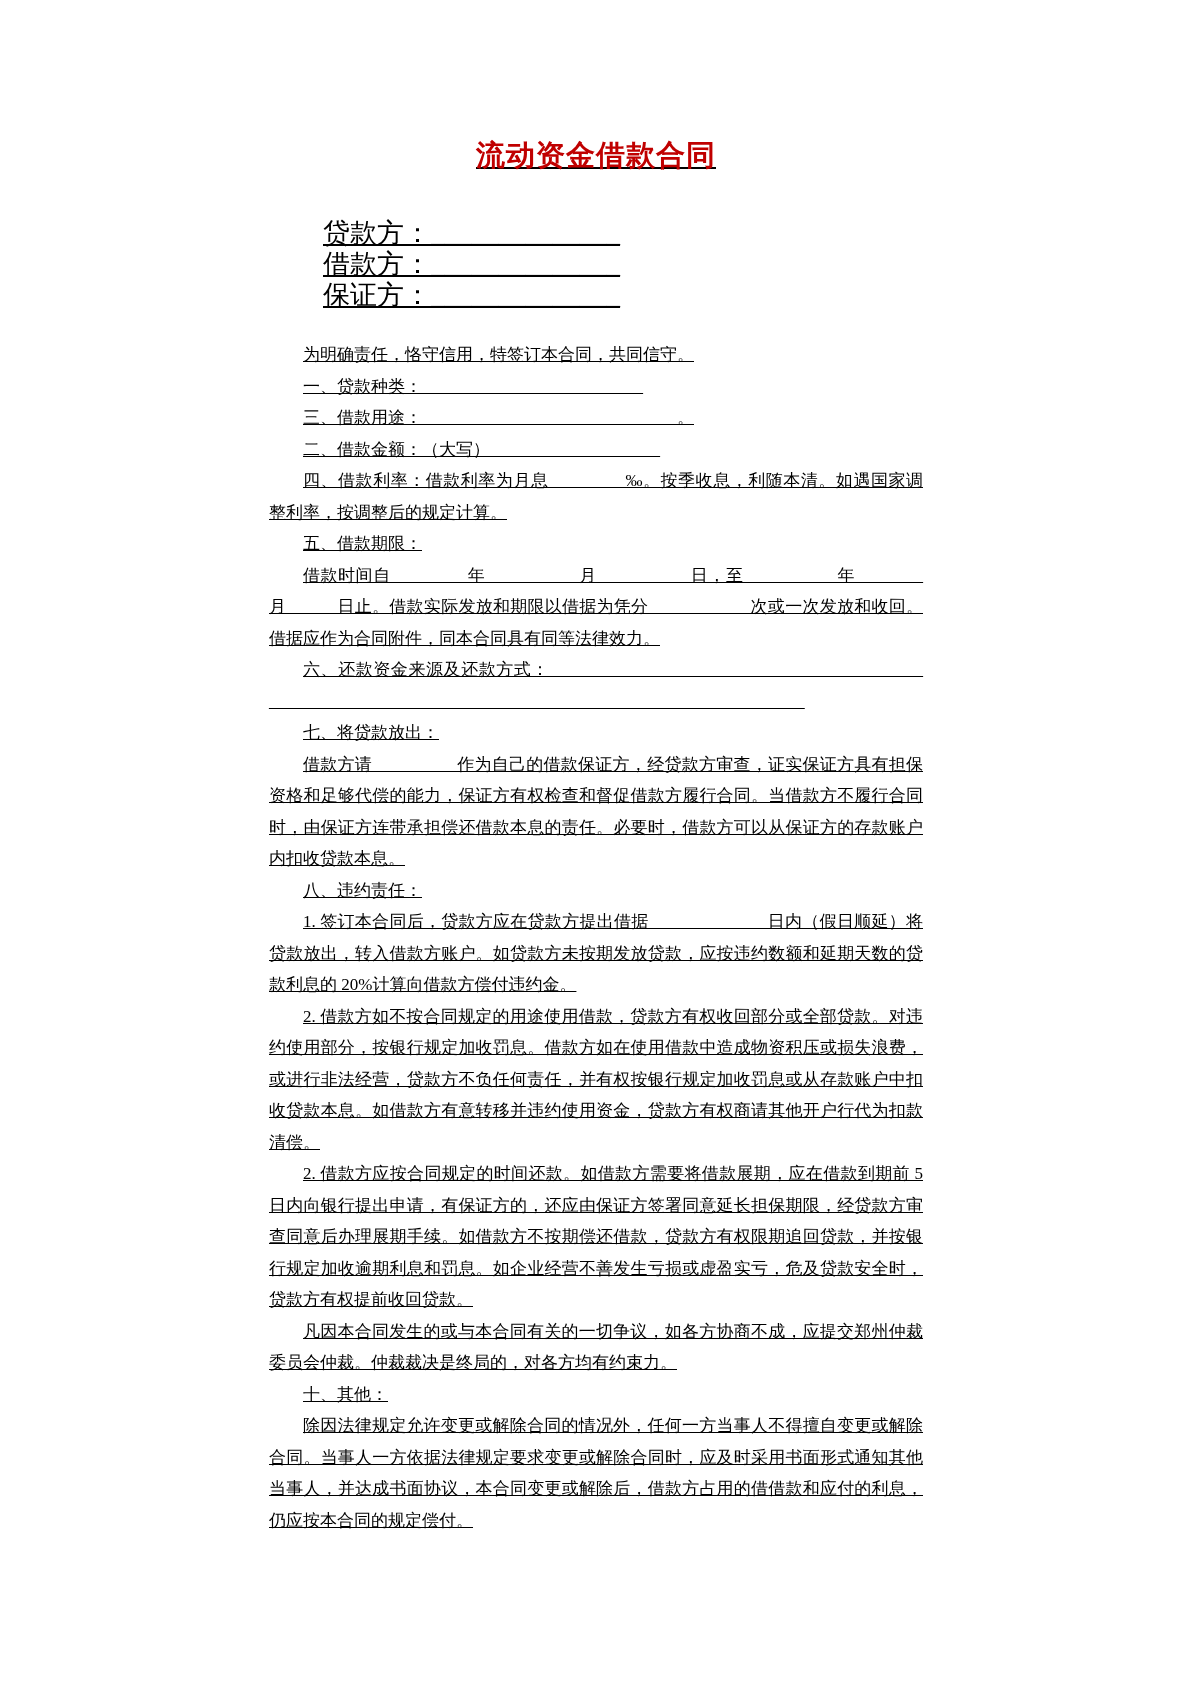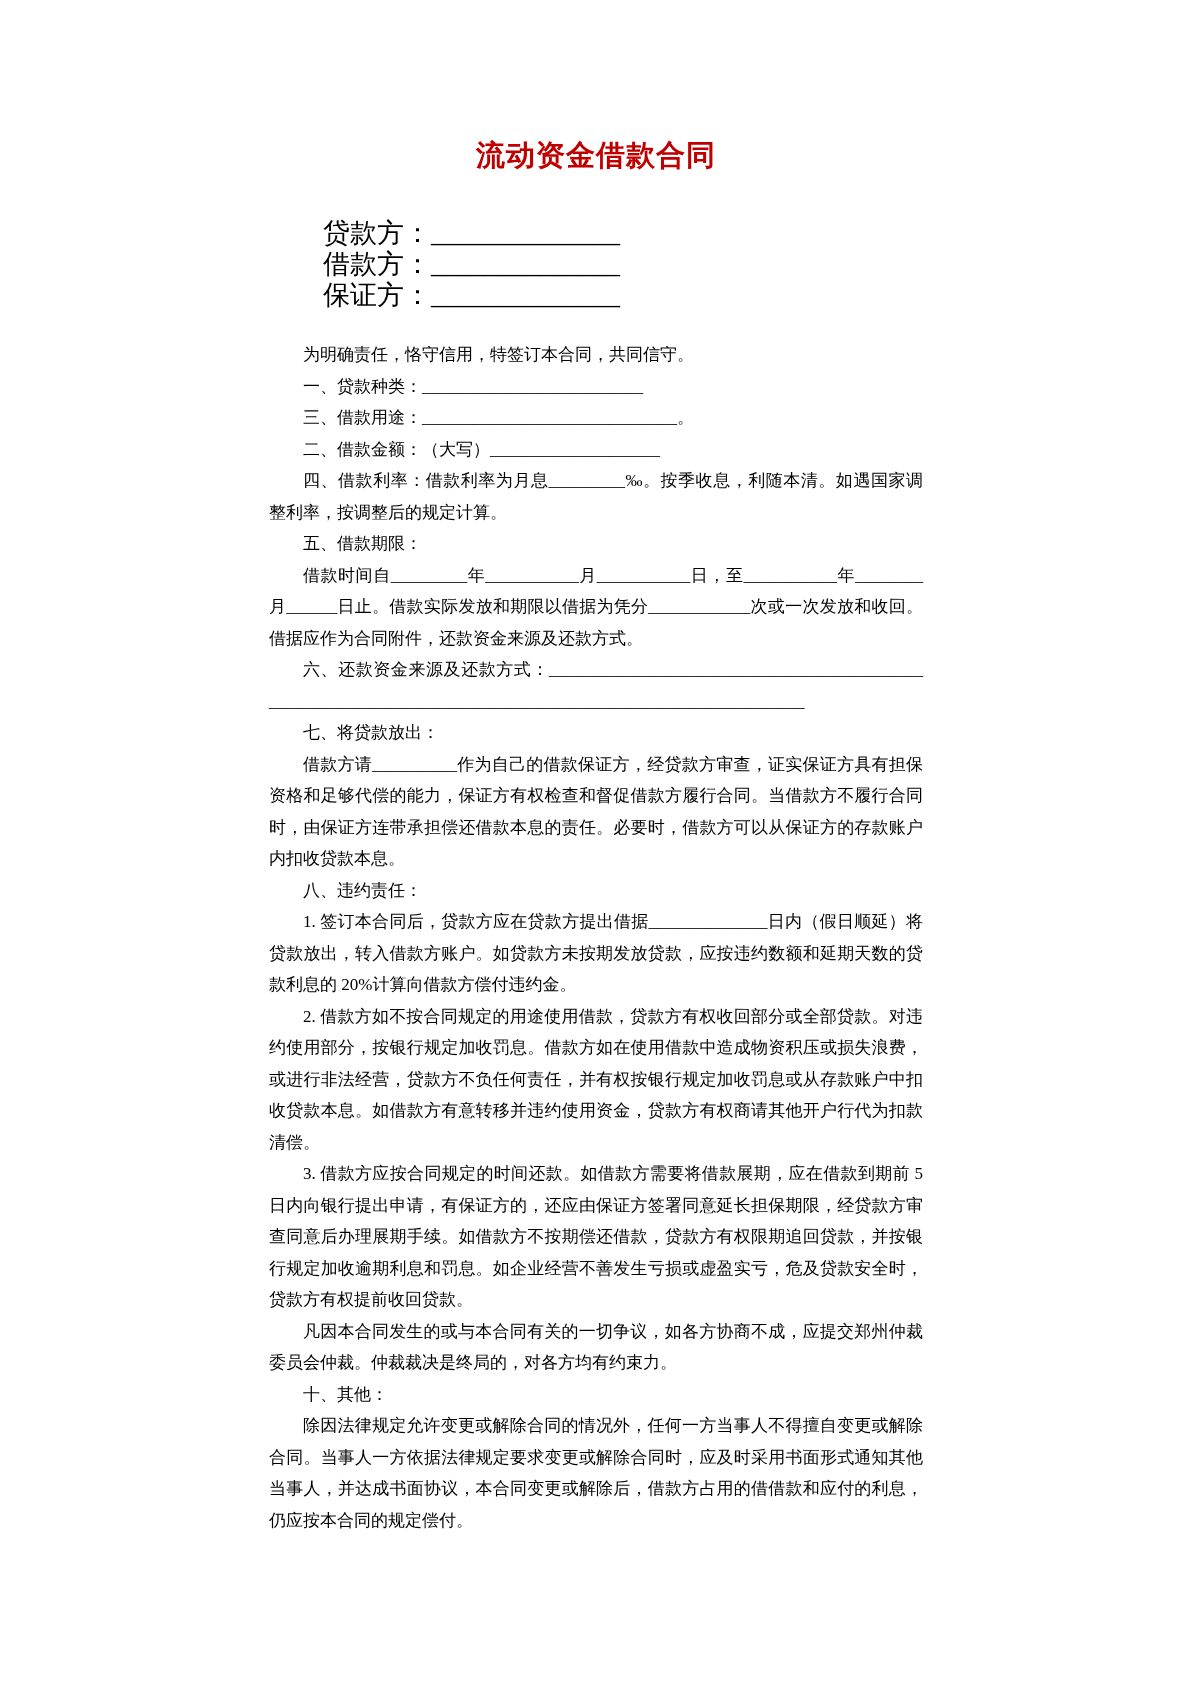--- a/index.html
+++ b/index.html
@@ -11,20 +11,21 @@
     position: relative;
     width: 956px;
     height: 1683px;
     margin: 0 auto;
     background: var(--page-bg, #ffffff);
     box-sizing: border-box;
     padding: 136px 150px 16px 152px;
     font-family: "Liberation Serif", "DejaVu Serif", serif;
     color: var(--body-color, #000000);
     overflow: hidden;
+    text-decoration: underline;
   }
   .doc-title {
     margin: 0 0 44px 0;
     text-align: center;
     font-size: 29px;
     line-height: 38px;
     font-weight: bold;
     color: var(--title-color, #c00000);
     letter-spacing: 1px;
   }
@@ -70,35 +71,35 @@
       <p>一、贷款种类：__________________________</p>
 
       <p>三、借款用途：______________________________。</p>
 
       <p>二、借款金额：（大写）____________________</p>
 
       <p>四、借款利率：借款利率为月息_________‰。按季收息，利随本清。如遇国家调整利率，按调整后的规定计算。</p>
 
       <p>五、借款期限：</p>
 
-      <p>借款时间自_________年___________月___________日，至___________年________月______日止。借款实际发放和期限以借据为凭分____________次或一次发放和收回。借据应作为合同附件，还款资金来源及还款方式。</p>
+      <p>借款时间自_________年___________月___________日，至___________年________月______日止。借款实际发放和期限以借据为凭分____________次或一次发放和收回。借据应作为合同附件，同本合同具有同等法律效力。</p>
 
       <p>六、还款资金来源及还款方式：___________________________________________________________________________________________________________</p>
 
       <p>七、将贷款放出：</p>
 
       <p>借款方请__________作为自己的借款保证方，经贷款方审查，证实保证方具有担保资格和足够代偿的能力，保证方有权检查和督促借款方履行合同。当借款方不履行合同时，由保证方连带承担偿还借款本息的责任。必要时，借款方可以从保证方的存款账户内扣收贷款本息。</p>
 
       <p>八、违约责任：</p>
 
       <p>1. 签订本合同后，贷款方应在贷款方提出借据______________日内（假日顺延）将贷款放出，转入借款方账户。如贷款方未按期发放贷款，应按违约数额和延期天数的贷款利息的 20%计算向借款方偿付违约金。</p>
 
       <p>2. 借款方如不按合同规定的用途使用借款，贷款方有权收回部分或全部贷款。对违约使用部分，按银行规定加收罚息。借款方如在使用借款中造成物资积压或损失浪费，或进行非法经营，贷款方不负任何责任，并有权按银行规定加收罚息或从存款账户中扣收贷款本息。如借款方有意转移并违约使用资金，贷款方有权商请其他开户行代为扣款清偿。</p>
 
-      <p>3. 借款方应按合同规定的时间还款。如借款方需要将借款展期，应在借款到期前 5 日内向银行提出申请，有保证方的，还应由保证方签署同意延长担保期限，经贷款方审查同意后办理展期手续。如借款方不按期偿还借款，贷款方有权限期追回贷款，并按银行规定加收逾期利息和罚息。如企业经营不善发生亏损或虚盈实亏，危及贷款安全时，贷款方有权提前收回贷款。</p>
+      <p>2. 借款方应按合同规定的时间还款。如借款方需要将借款展期，应在借款到期前 5 日内向银行提出申请，有保证方的，还应由保证方签署同意延长担保期限，经贷款方审查同意后办理展期手续。如借款方不按期偿还借款，贷款方有权限期追回贷款，并按银行规定加收逾期利息和罚息。如企业经营不善发生亏损或虚盈实亏，危及贷款安全时，贷款方有权提前收回贷款。</p>
 
 
       <p>凡因本合同发生的或与本合同有关的一切争议，如各方协商不成，应提交郑州仲裁委员会仲裁。仲裁裁决是终局的，对各方均有约束力。</p>
 
       <p>十、其他：</p>
 
       <p>除因法律规定允许变更或解除合同的情况外，任何一方当事人不得擅自变更或解除合同。当事人一方依据法律规定要求变更或解除合同时，应及时采用书面形式通知其他当事人，并达成书面协议，本合同变更或解除后，借款方占用的借借款和应付的利息，仍应按本合同的规定偿付。</p>
     </div>
 
 </div>

